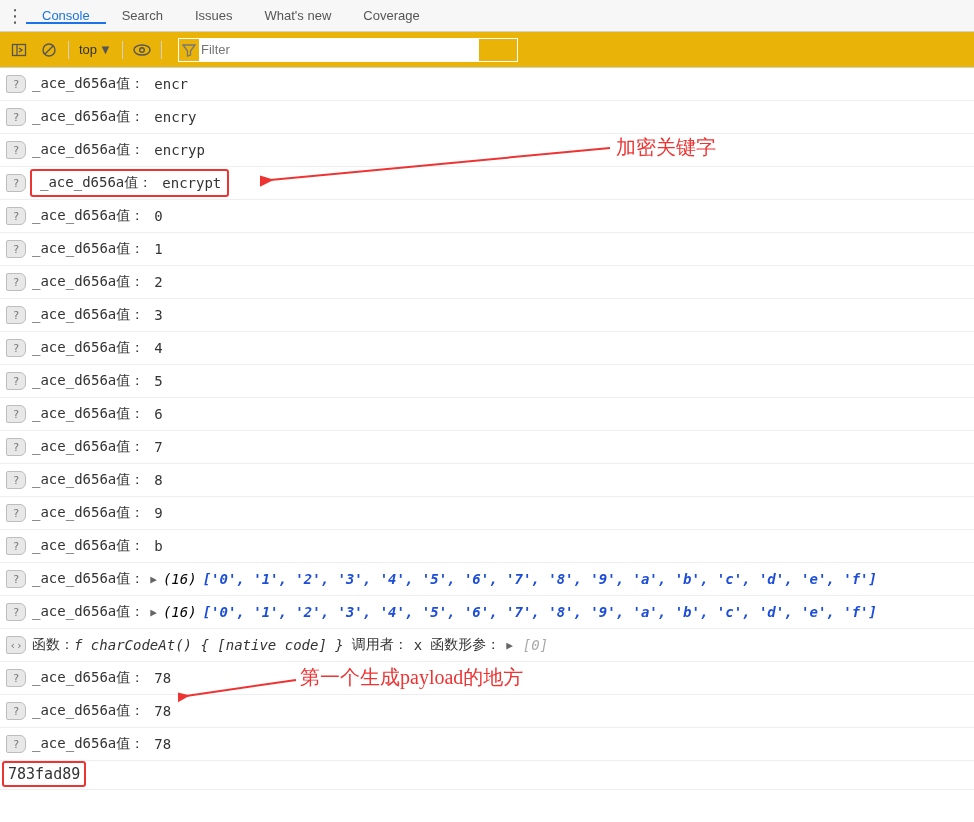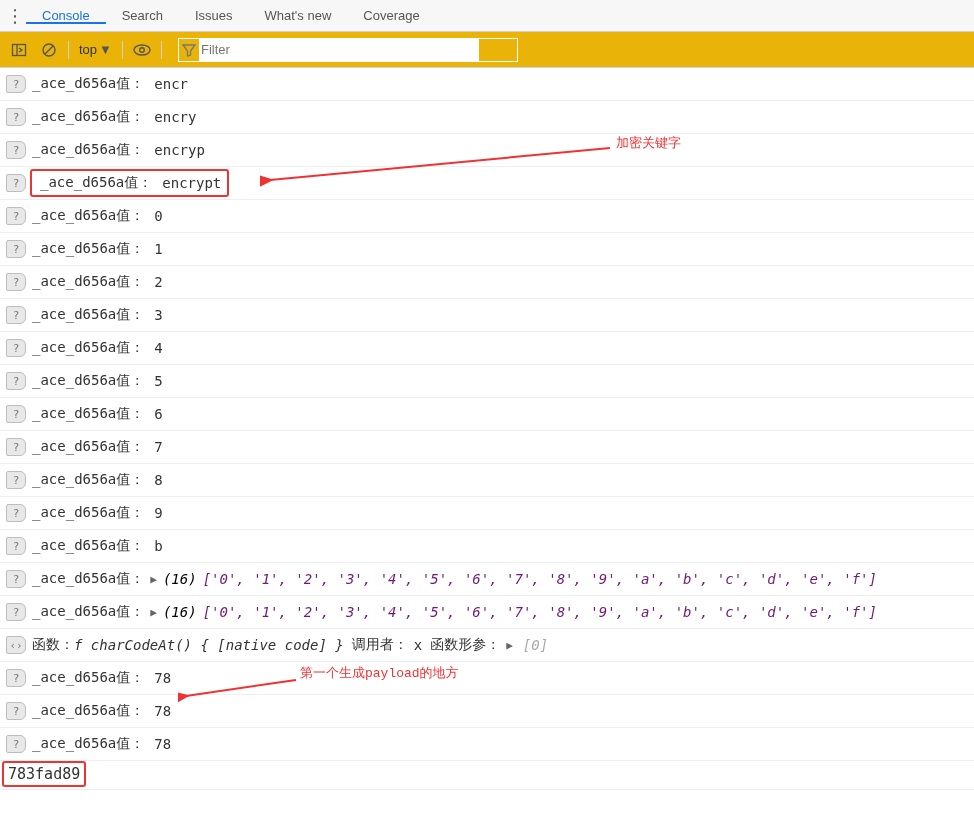--- a/index.html
+++ b/index.html
@@ -24,33 +24,33 @@
 
 
 .logs{font-family:Consolas,Menlo,monospace;font-size:14px;color:#333;}
 .row{display:flex;align-items:center;min-height:33px;border-bottom:1px solid #eceef1;padding-left:6px;position:relative;}
 .row .badge{width:20px;height:18px;border:1px solid #bdbdbd;background:#e8e8e8;color:#777;font-size:11px;display:flex;align-items:center;justify-content:center;border-radius:2px 6px 6px 2px;margin-right:4px;}
 .row.fn .badge{color:#777;}
 .row .label{margin-left:2px;white-space:nowrap;}
 .row .val{margin-left:10px;white-space:nowrap;}
 .row .expander{color:#666;margin:0 6px;font-size:11px;}
 .row .len{font-style:italic;color:#000000;margin-right:6px;}
-.row .arr{font-style:italic;color:#701a75;}
+.row .arr{font-style:italic;color:#1d4ed8;font-weight:bold;}
 .row.fn .fntxt{font-style:italic;color:#333;}
 .row.fn .callTxt{margin-left:8px;}
 .row.fn .argArr{font-style:italic;color:#aaa;margin-left:4px;}
 
 .hashrow{padding:4px 10px 6px 2px;font-family:Consolas,Menlo,monospace;font-size:15px;border-bottom:1px solid #eceef1;}
 
 
 .redbox{border:2px solid #e33;border-radius:3px;}
 .redpad{padding:2px 4px;}
 
 
-.anno{position:absolute;color:#e33;font-family:Liberation Mono, monospace;font-size:13px;pointer-events:none;}
+.anno{position:absolute;color:#e33;font-family:Liberation Serif, serif;font-size:20px;pointer-events:none;}
 .arrowSvg{position:absolute;pointer-events:none;}
 
 .wrap{position:relative;}
 </style>
 </head>
 <body>
 
 <div class="wrap">
 
 <div class="tabbar">

